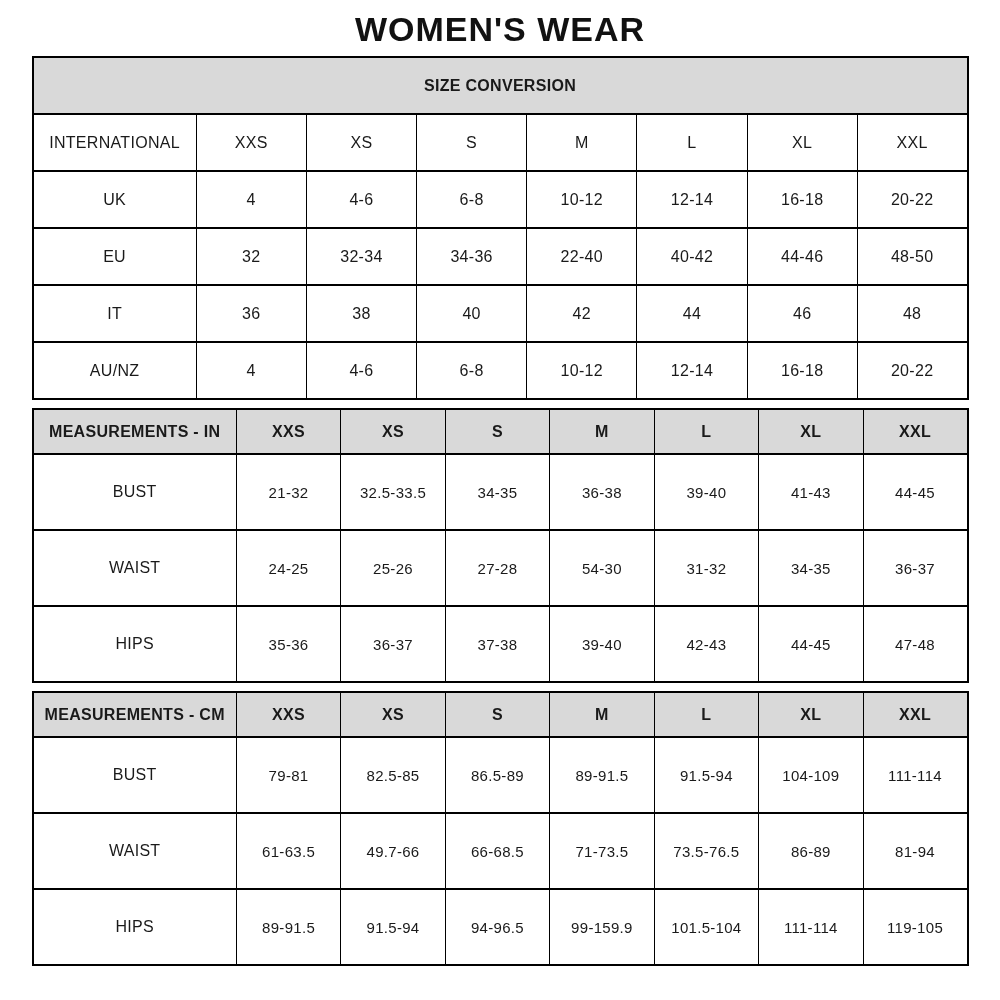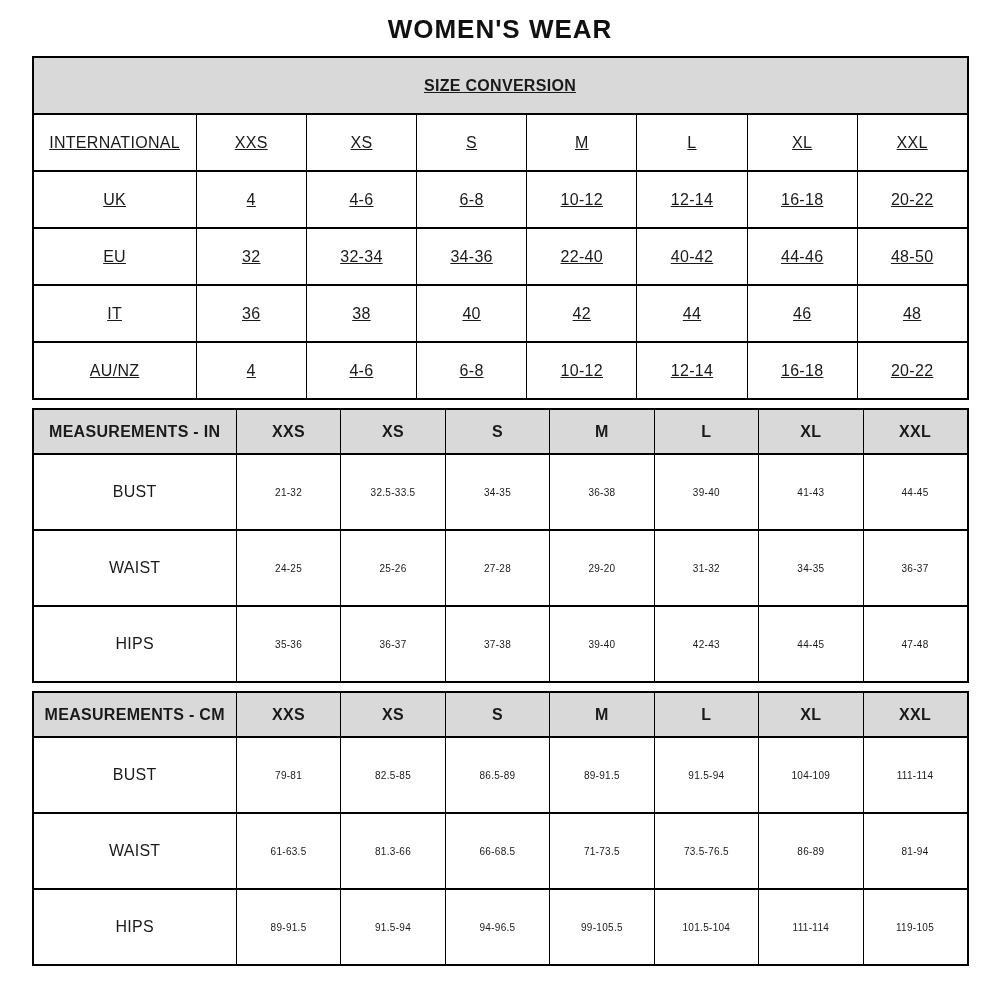--- a/index.html
+++ b/index.html
@@ -9,21 +9,21 @@
     font-family: "Liberation Sans", sans-serif;
     color: #1a1a1a;
   }
   .page {
     width: 937px;
     margin: 0 auto;
     padding-top: 1px;
   }
   h1.page-title {
     text-align: center;
-    font-size: 26px;
+    font-size: 34px;
     font-weight: 700;
     letter-spacing: 1px;
     line-height: 28px;
     margin: 14px 0 13px 0;
     color: #111111;
   }
   table.tbl {
     width: 100%;
     border-collapse: collapse;
     table-layout: fixed;
@@ -44,37 +44,37 @@
   td.banner {
     background: #d9d9d9;
     font-weight: 700;
     font-size: 16px;
     letter-spacing: 0.5px;
   }
   tr.banner-row { height: 50px; }
 
   
   table.conv tr { height: 57px; }
-  table.conv td { font-size: 16px; font-weight: 500; text-decoration: underline; }
+  table.conv td { font-size: 16px; font-weight: 500; }
   table.conv td.banner { font-size: 16px; font-weight: 700; }
   table.conv col.label-col { width: 17.5%; }
 
   
   table.meas tr { height: 76px; }
   table.meas tr.hdr-row { height: 45px; }
   table.meas col.label-col { width: 21.8%; }
   table.meas td.size-hdr {
     background: #d9d9d9;
     font-weight: 700;
     font-size: 16px;
   }
   table.meas td.banner { text-align: center; }
   td.row-label { font-size: 16px; font-weight: 500; margin-left: 33px; }
   table.conv td.value-cell { font-size: 16px; }
-  table.meas td.value-cell { font-size: 10px; font-weight: 500; }
+  table.meas td.value-cell { font-size: 15px; font-weight: 500; }
 </style>
 </head>
 <body>
 
 <div class="page">
 
   <h1 class="page-title">WOMEN'S WEAR</h1>
 
   <table class="tbl conv">
     <colgroup>
@@ -174,21 +174,21 @@
           <td class="value-cell">36-38</td>
           <td class="value-cell">39-40</td>
           <td class="value-cell">41-43</td>
           <td class="value-cell">44-45</td>
         </tr>
         <tr>
           <td class="row-label">WAIST</td>
           <td class="value-cell">24-25</td>
           <td class="value-cell">25-26</td>
           <td class="value-cell">27-28</td>
-          <td class="value-cell">29-20</td>
+          <td class="value-cell">54-30</td>
           <td class="value-cell">31-32</td>
           <td class="value-cell">34-35</td>
           <td class="value-cell">36-37</td>
         </tr>
         <tr>
           <td class="row-label">HIPS</td>
           <td class="value-cell">35-36</td>
           <td class="value-cell">36-37</td>
           <td class="value-cell">37-38</td>
           <td class="value-cell">39-40</td>
@@ -227,33 +227,33 @@
           <td class="value-cell">82.5-85</td>
           <td class="value-cell">86.5-89</td>
           <td class="value-cell">89-91.5</td>
           <td class="value-cell">91.5-94</td>
           <td class="value-cell">104-109</td>
           <td class="value-cell">111-114</td>
         </tr>
         <tr>
           <td class="row-label">WAIST</td>
           <td class="value-cell">61-63.5</td>
-          <td class="value-cell">81.3-66</td>
+          <td class="value-cell">49.7-66</td>
           <td class="value-cell">66-68.5</td>
           <td class="value-cell">71-73.5</td>
           <td class="value-cell">73.5-76.5</td>
           <td class="value-cell">86-89</td>
           <td class="value-cell">81-94</td>
         </tr>
         <tr>
           <td class="row-label">HIPS</td>
           <td class="value-cell">89-91.5</td>
           <td class="value-cell">91.5-94</td>
           <td class="value-cell">94-96.5</td>
-          <td class="value-cell">99-105.5</td>
+          <td class="value-cell">99-159.9</td>
           <td class="value-cell">101.5-104</td>
           <td class="value-cell">111-114</td>
           <td class="value-cell">119-105</td>
         </tr>
       </tbody>
   </table>
 
 </div>
 
 </body></html>

